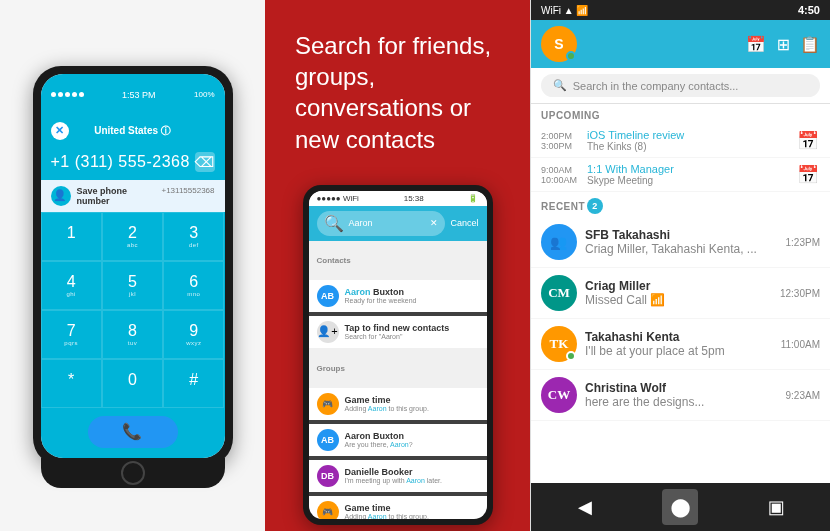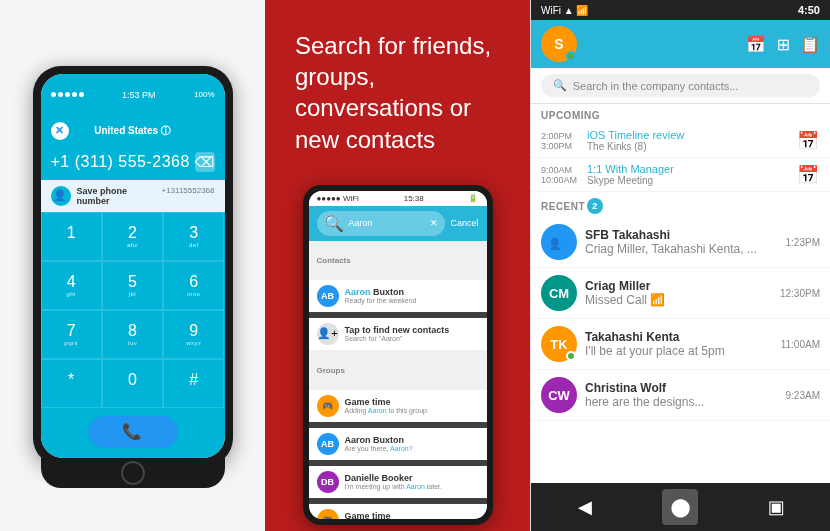--- a/index.html
+++ b/index.html
@@ -343,21 +343,21 @@
       color: #888;
       font-weight: 600;
       background: #f0f0f0;
     }
 
     .contact-item {
       display: flex;
       align-items: center;
       gap: 6px;
       padding: 5px 8px;
-      border-bottom: 6px solid #404040;
+      border-bottom: 4px solid #404040;
     }
 
     .contact-avatar {
       width: 22px;
       height: 22px;
       border-radius: 50%;
       background: #29b6d8;
       display: flex;
       align-items: center;
       justify-content: center;
@@ -589,20 +589,21 @@
       height: 36px;
       border-radius: 50%;
       display: flex;
       align-items: center;
       justify-content: center;
       color: #fff;
       font-size: 13px;
       font-weight: bold;
       flex-shrink: 0;
       position: relative;
+      font-family: Liberation Serif, serif;
     }
     .recent-avatar.teal { background: #009688; }
     .recent-avatar.orange { background: #ff9800; }
     .recent-avatar.purple { background: #9c27b0; }
 
     .recent-status-dot {
       position: absolute;
       bottom: 1px;
       right: 1px;
       width: 10px;

